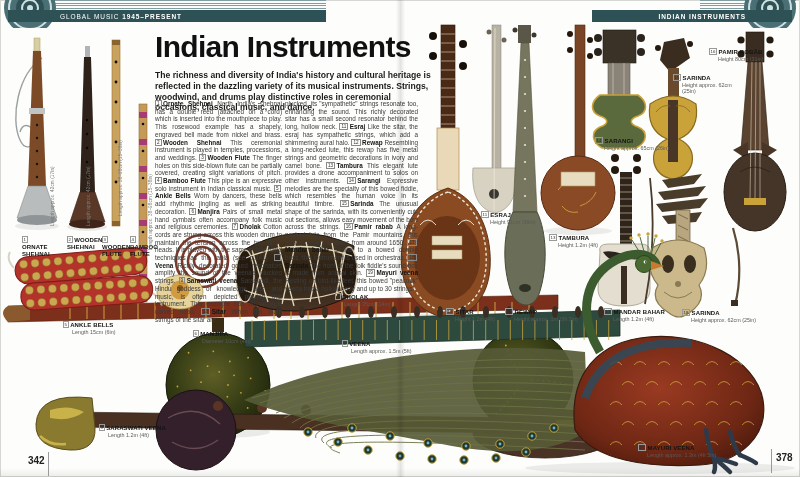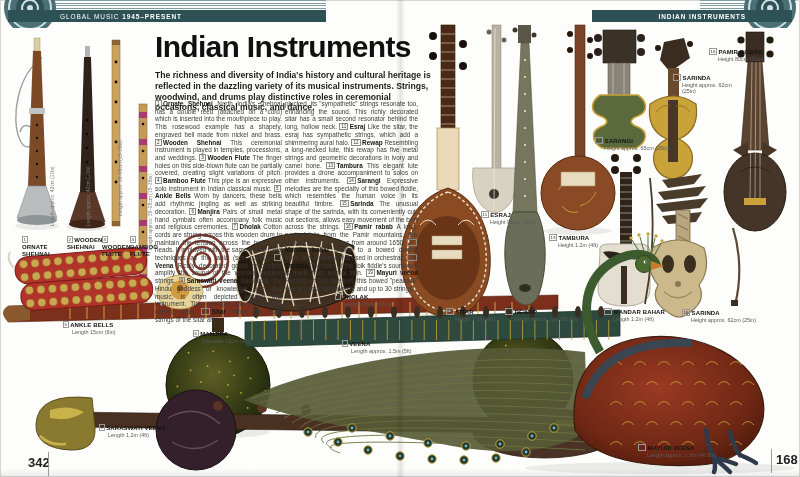--- a/index.html
+++ b/index.html
@@ -29,21 +29,21 @@
   .cap-num{display:inline-block;border:.5px solid #999;color:#333;font-size:4.4px;line-height:5px;
        padding:0 .6px;margin-right:1.5px;vertical-align:1px;font-weight:normal;}
   
   .vlab{position:absolute;writing-mode:vertical-rl;transform:rotate(180deg);
         font-size:4.6px;color:#7a7a7a;letter-spacing:.03em;height:100px;text-align:left;}
   
   #spine{left:396px;top:0;width:9px;height:477px;
     background:linear-gradient(to right,rgba(0,0,0,0),rgba(0,0,0,.10) 50%,rgba(0,0,0,0));}
   #bottom-shade{left:0;top:468px;width:800px;height:9px;
     background:linear-gradient(to bottom,rgba(0,0,0,0),rgba(0,0,0,.07));}
-  .pgnum{position:absolute;font-size:13px;font-weight:bold;color:#222;}
+  .pgnum{position:absolute;font-size:10px;font-weight:bold;color:#222;}
   .pgrule{position:absolute;width:1px;height:24px;background:#9a9a9a;}
   #art{position:absolute;left:0;top:0;}
 </style>
 </head>
 <body>
 
 <div id="stage">
 
   <svg id="art" width="800" height="477" viewBox="0 0 800 477">
     <defs>
@@ -717,15 +717,15 @@
       <div class="vlab" style="left: 50px; top: 126px;">Length approx. 42cm (17in)</div>
       <div class="vlab" style="left: 86px; top: 126px;">Length approx. 42cm (17in)</div>
       <div class="vlab" style="left: 118px; top: 116px;">Length approx. 38–98cm (15–38in)</div>
       <div class="vlab" style="left: 148px; top: 150px;">Length approx. 38–98cm (15–38in)</div>
     </div>
 
   <div class="abs" id="spine"></div>
   <div class="abs" id="bottom-shade"></div>
   <div class="pgnum" style="left:28px;top:455px;">342</div>
   <div class="pgrule" style="left:48px;top:452px;"></div>
-  <div class="pgnum" style="left:776px;top:452px;">168</div>
+  <div class="pgnum" style="left:776px;top:452px;">378</div>
   <div class="pgrule" style="left:771px;top:449px;"></div>
 </div>
 
 </body></html>

